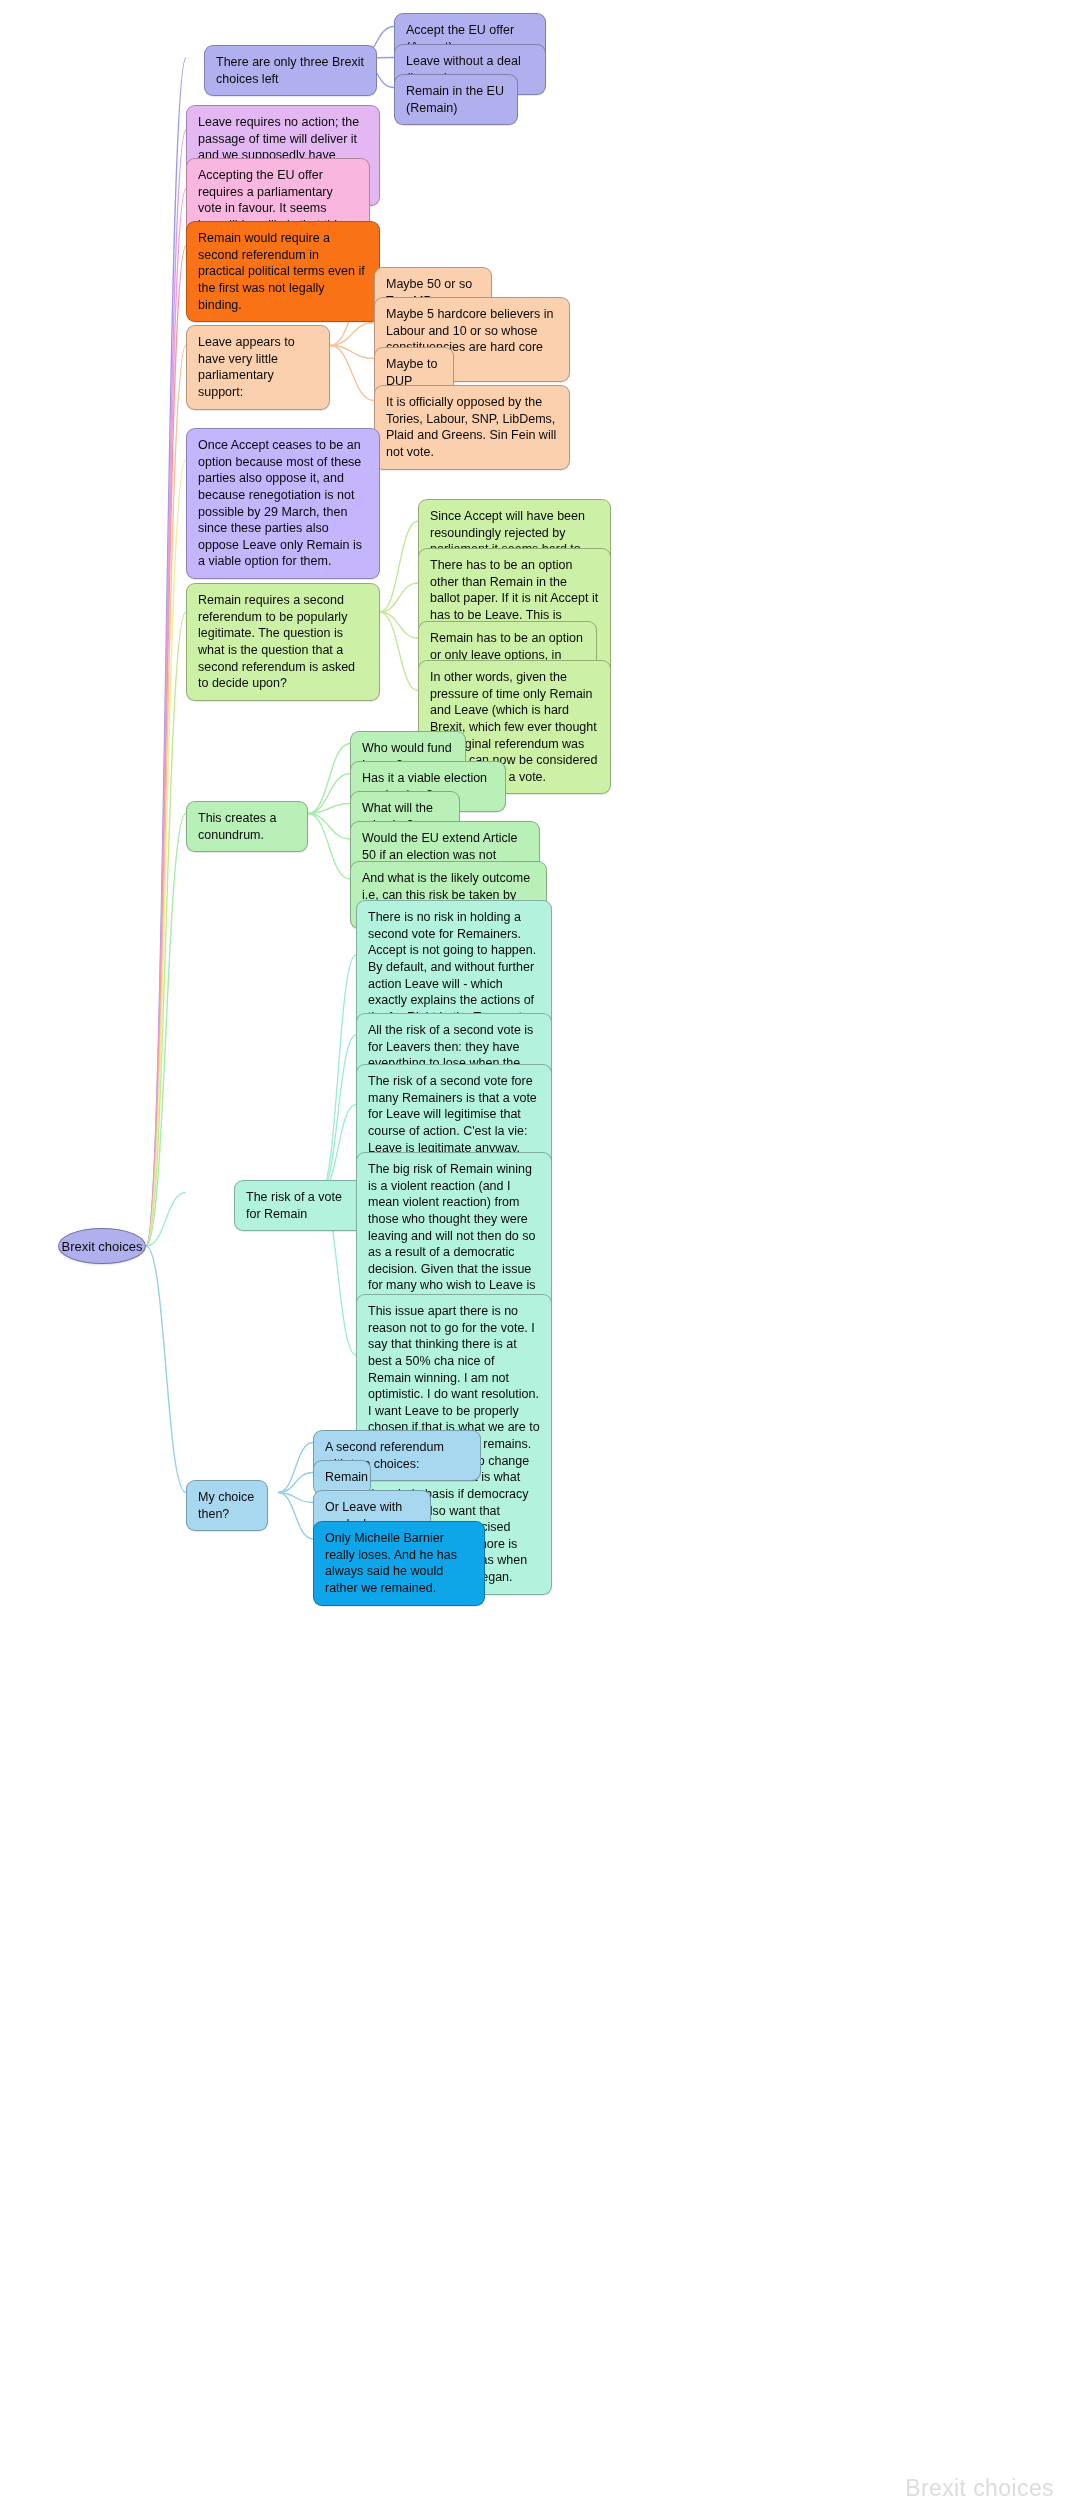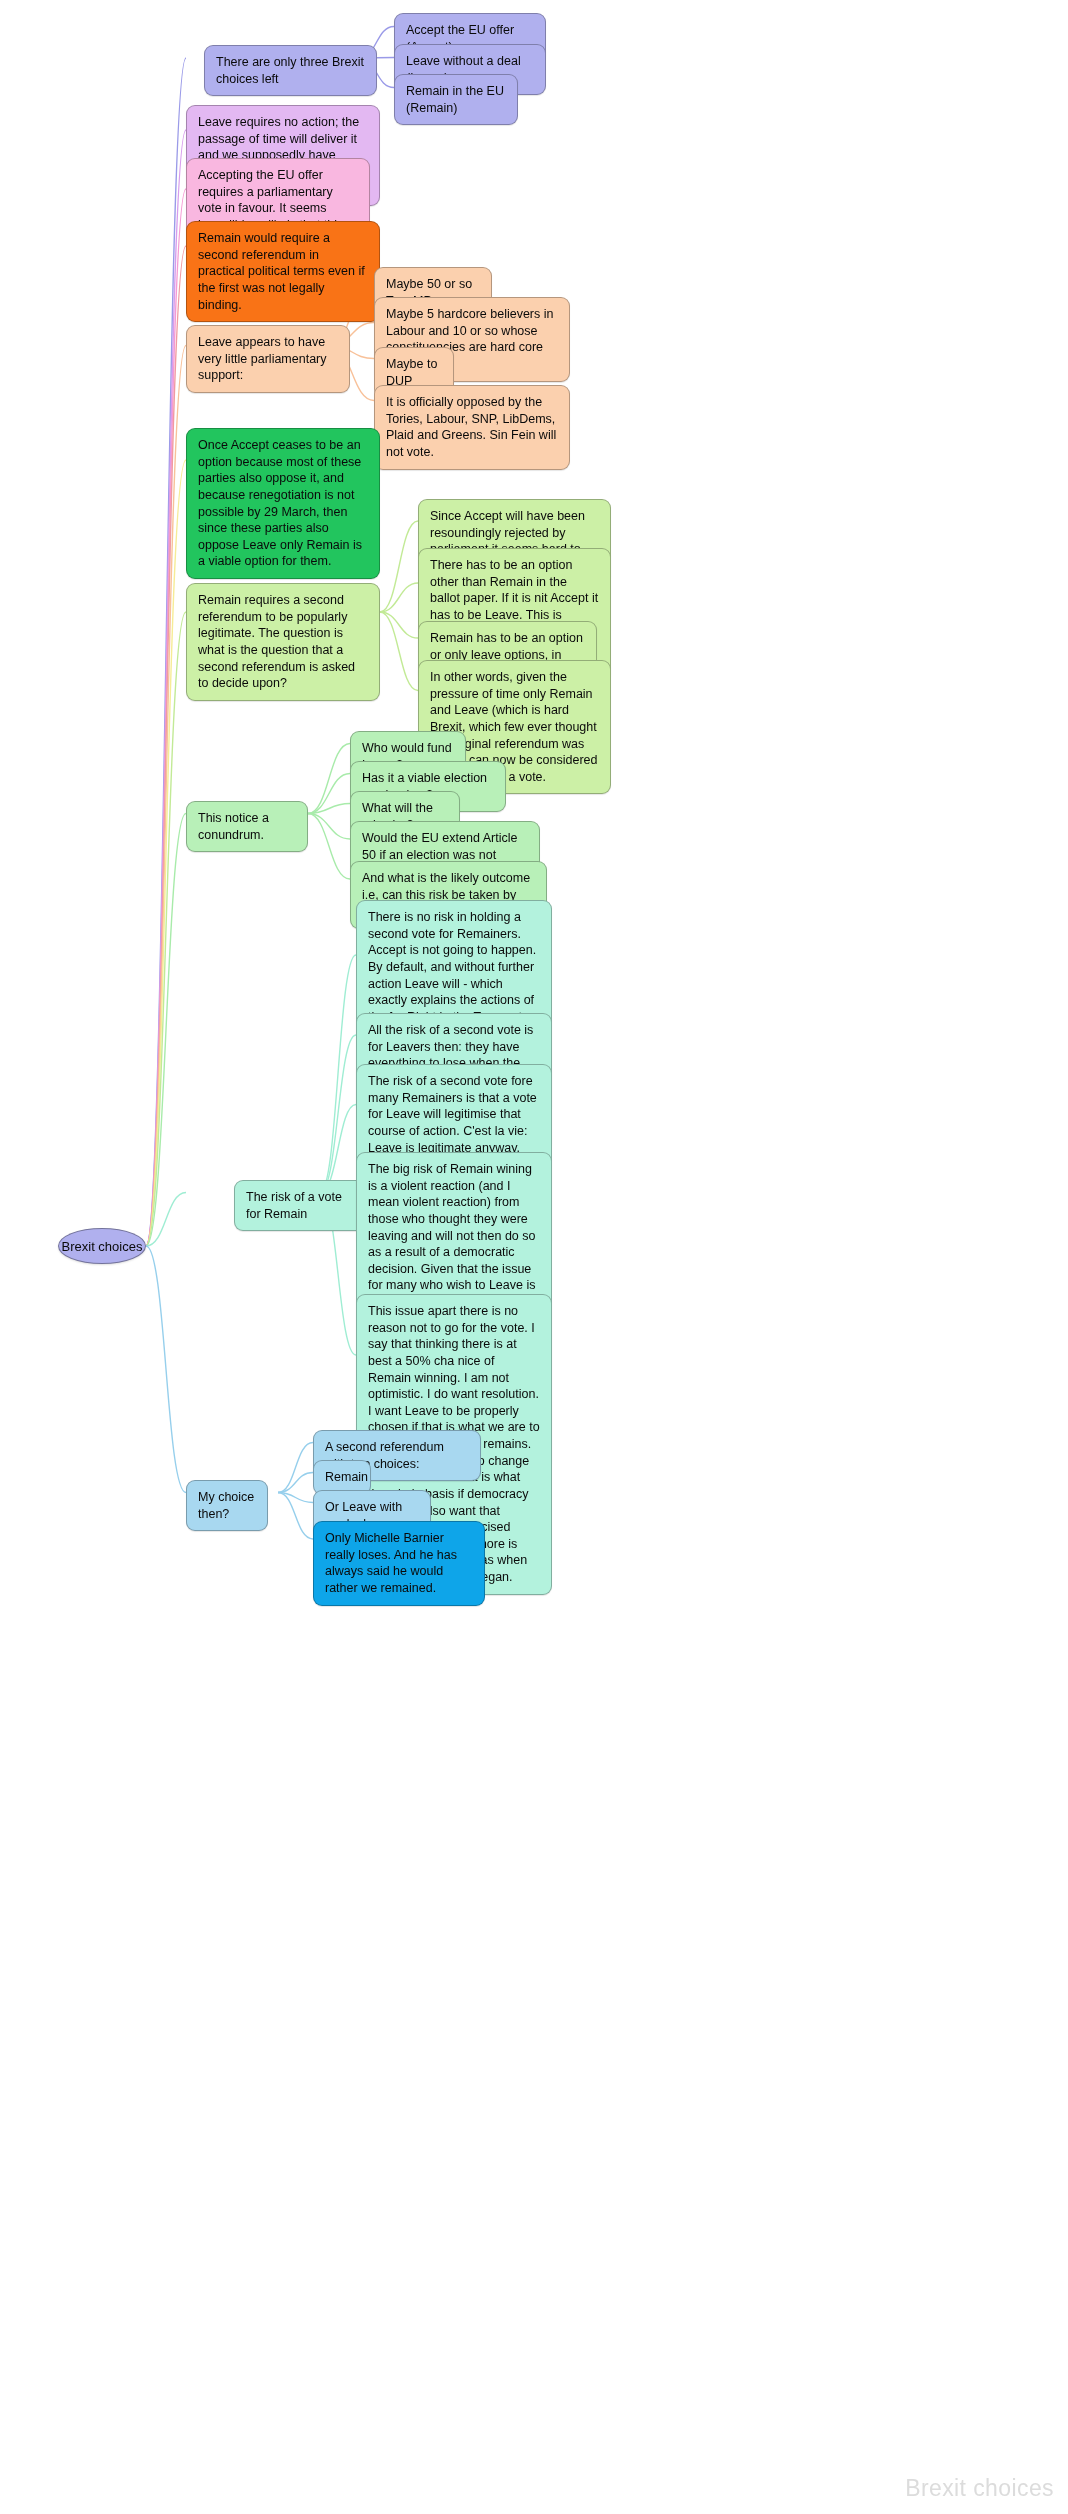--- a/index.html
+++ b/index.html
@@ -121,55 +121,55 @@
       </div>
       <div class="node" style="left: 186px; top: 105px; width: 194px; min-height: 50px; background: rgb(227, 184, 242);">
         <span>Leave requires no action; the passage of time will deliver it and we supposedly have legislation in place to manage it.</span>
       </div>
       <div class="node" style="left: 186px; top: 158px; width: 184px; min-height: 62px; background: rgb(249, 183, 224);">
         <span>Accepting the EU offer requires a parliamentary vote in favour. It seems incredibly unlikely that this will be secured. This option, then, seems to be dead.</span>
       </div>
       <div class="node" style="left: 186px; top: 221px; width: 194px; min-height: 50px; background: #f97316; justify-content: center;">
         <span>Remain would require a second referendum in practical political terms even if the first was not legally binding.</span>
       </div>
-      <div class="node" style="left: 186px; top: 325px; width: 164px; min-height: 41px; background: rgb(251, 208, 174);">
+      <div class="node" style="left: 186px; top: 325px; width: 144px; min-height: 41px; background: rgb(251, 208, 174);">
         <span>Leave appears to have very little parliamentary support:</span>
       </div>
       <div class="node" style="left: 374px; top: 267px; width: 118px; min-height: 23px; background: rgb(251, 208, 174);">
         <span>Maybe 50 or so Tory MPs</span>
       </div>
       <div class="node" style="left: 374px; top: 297px; width: 196px; min-height: 51px; background: rgb(251, 208, 174);">
         <span>Maybe 5 hardcore believers in Labour and 10 or so whose constituencies are hard core Leave</span>
       </div>
       <div class="node" style="left: 374px; top: 347px; width: 80px; min-height: 23px; background: rgb(251, 208, 174);">
         <span>Maybe to DUP</span>
       </div>
       <div class="node" style="left: 374px; top: 378px; width: 196px; min-height: 45px; background: rgb(251, 208, 174); margin-top: 7px;">
         <span>It is officially opposed by the Tories, Labour, SNP, LibDems, Plaid and Greens. Sin Fein will not vote.</span>
       </div>
-      <div class="node" style="left: 186px; top: 428px; width: 194px; min-height: 64px; background: #22c55e;">
+      <div class="node" style="left: 186px; top: 428px; width: 194px; min-height: 64px; background: #c4b5fd;">
         <span>Once Accept ceases to be an option because most of these parties also oppose it, and because renegotiation is not possible by 29 March, then since these parties also oppose Leave only Remain is a viable option for them.</span>
       </div>
       <div class="node" style="left: 186px; top: 583px; width: 194px; min-height: 58px; background: rgb(204, 240, 166);">
         <span>Remain requires a second referendum to be popularly legitimate. The question is what is the question that a second referendum is asked to decide upon?</span>
       </div>
       <div class="node" style="left: 418px; top: 499px; width: 193px; min-height: 44px; background: rgb(204, 240, 166);">
         <span>Since Accept will have been resoundingly rejected by parliament it seems hard to have it on the ballot paper.</span>
       </div>
       <div class="node" style="left: 418px; top: 548px; width: 193px; min-height: 70px; background: rgb(204, 240, 166);">
         <span>There has to be an option other than Remain in the ballot paper. If it is nit Accept it has to be Leave. This is despite the fact that there is even less parliamentary for it than there is for Accept.</span>
       </div>
       <div class="node" style="left: 418px; top: 621px; width: 179px; min-height: 34px; background: rgb(204, 240, 166);">
         <span>Remain has to be an option or only leave options, in varying forms, are presented.</span>
       </div>
       <div class="node" style="left: 418px; top: 660px; width: 193px; min-height: 61px; background: rgb(204, 240, 166);">
         <span>In other words, given the pressure of time only Remain and Leave (which is hard Brexit, which few ever thought the original referendum was about) can now be considered as options for a vote.</span>
       </div>
       <div class="node" style="left: 186px; top: 801px; width: 122px; min-height: 25px; background: rgb(184, 240, 184);">
-        <span>This notice a conundrum.</span>
+        <span>This creates a conundrum.</span>
       </div>
       <div class="node" style="left: 350px; top: 731px; width: 116px; min-height: 25px; background: rgb(184, 240, 184);">
         <span>Who would fund Leave?</span>
       </div>
       <div class="node" style="left: 350px; top: 761px; width: 156px; min-height: 25px; background: rgb(184, 240, 184);">
         <span>Has it a viable election mechanism?</span>
       </div>
       <div class="node" style="left: 350px; top: 791px; width: 110px; min-height: 25px; background: rgb(184, 240, 184);">
         <span>What will the rules be?</span>
       </div>

